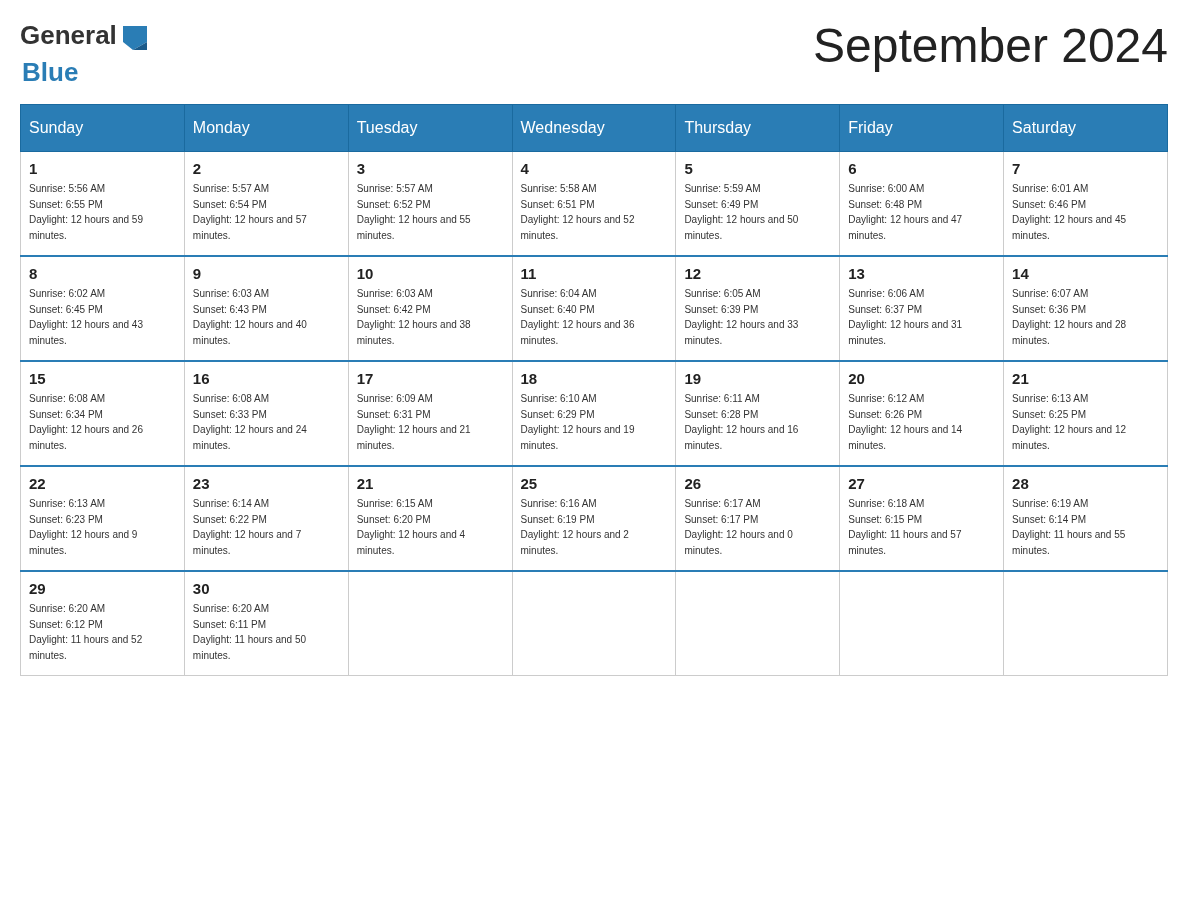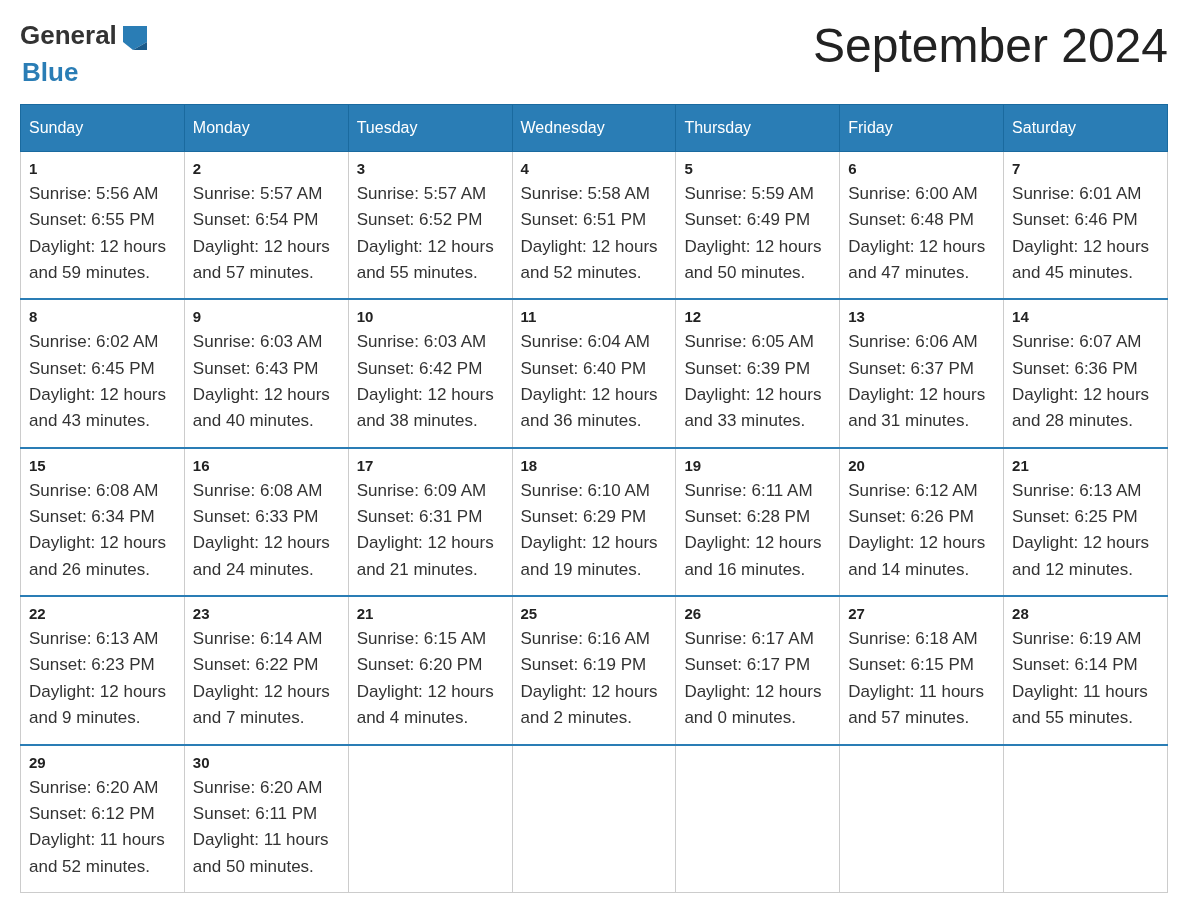--- a/index.html
+++ b/index.html
@@ -62,21 +62,21 @@
       border-bottom: 2px solid #2a7db5;
     }
     .day-number {
       font-size: 15px;
       font-weight: bold;
       color: #222;
       margin-bottom: 4px;
       display: block;
     }
     .day-info {
-      font-size: 17px;
+      font-size: 10px;
       line-height: 1.55;
       color: #333;
     }
     .empty-cell {
       background: #fff;
     }
     tbody tr:last-child {
       border-bottom: 1px solid #ccc;
     }
   </style>

